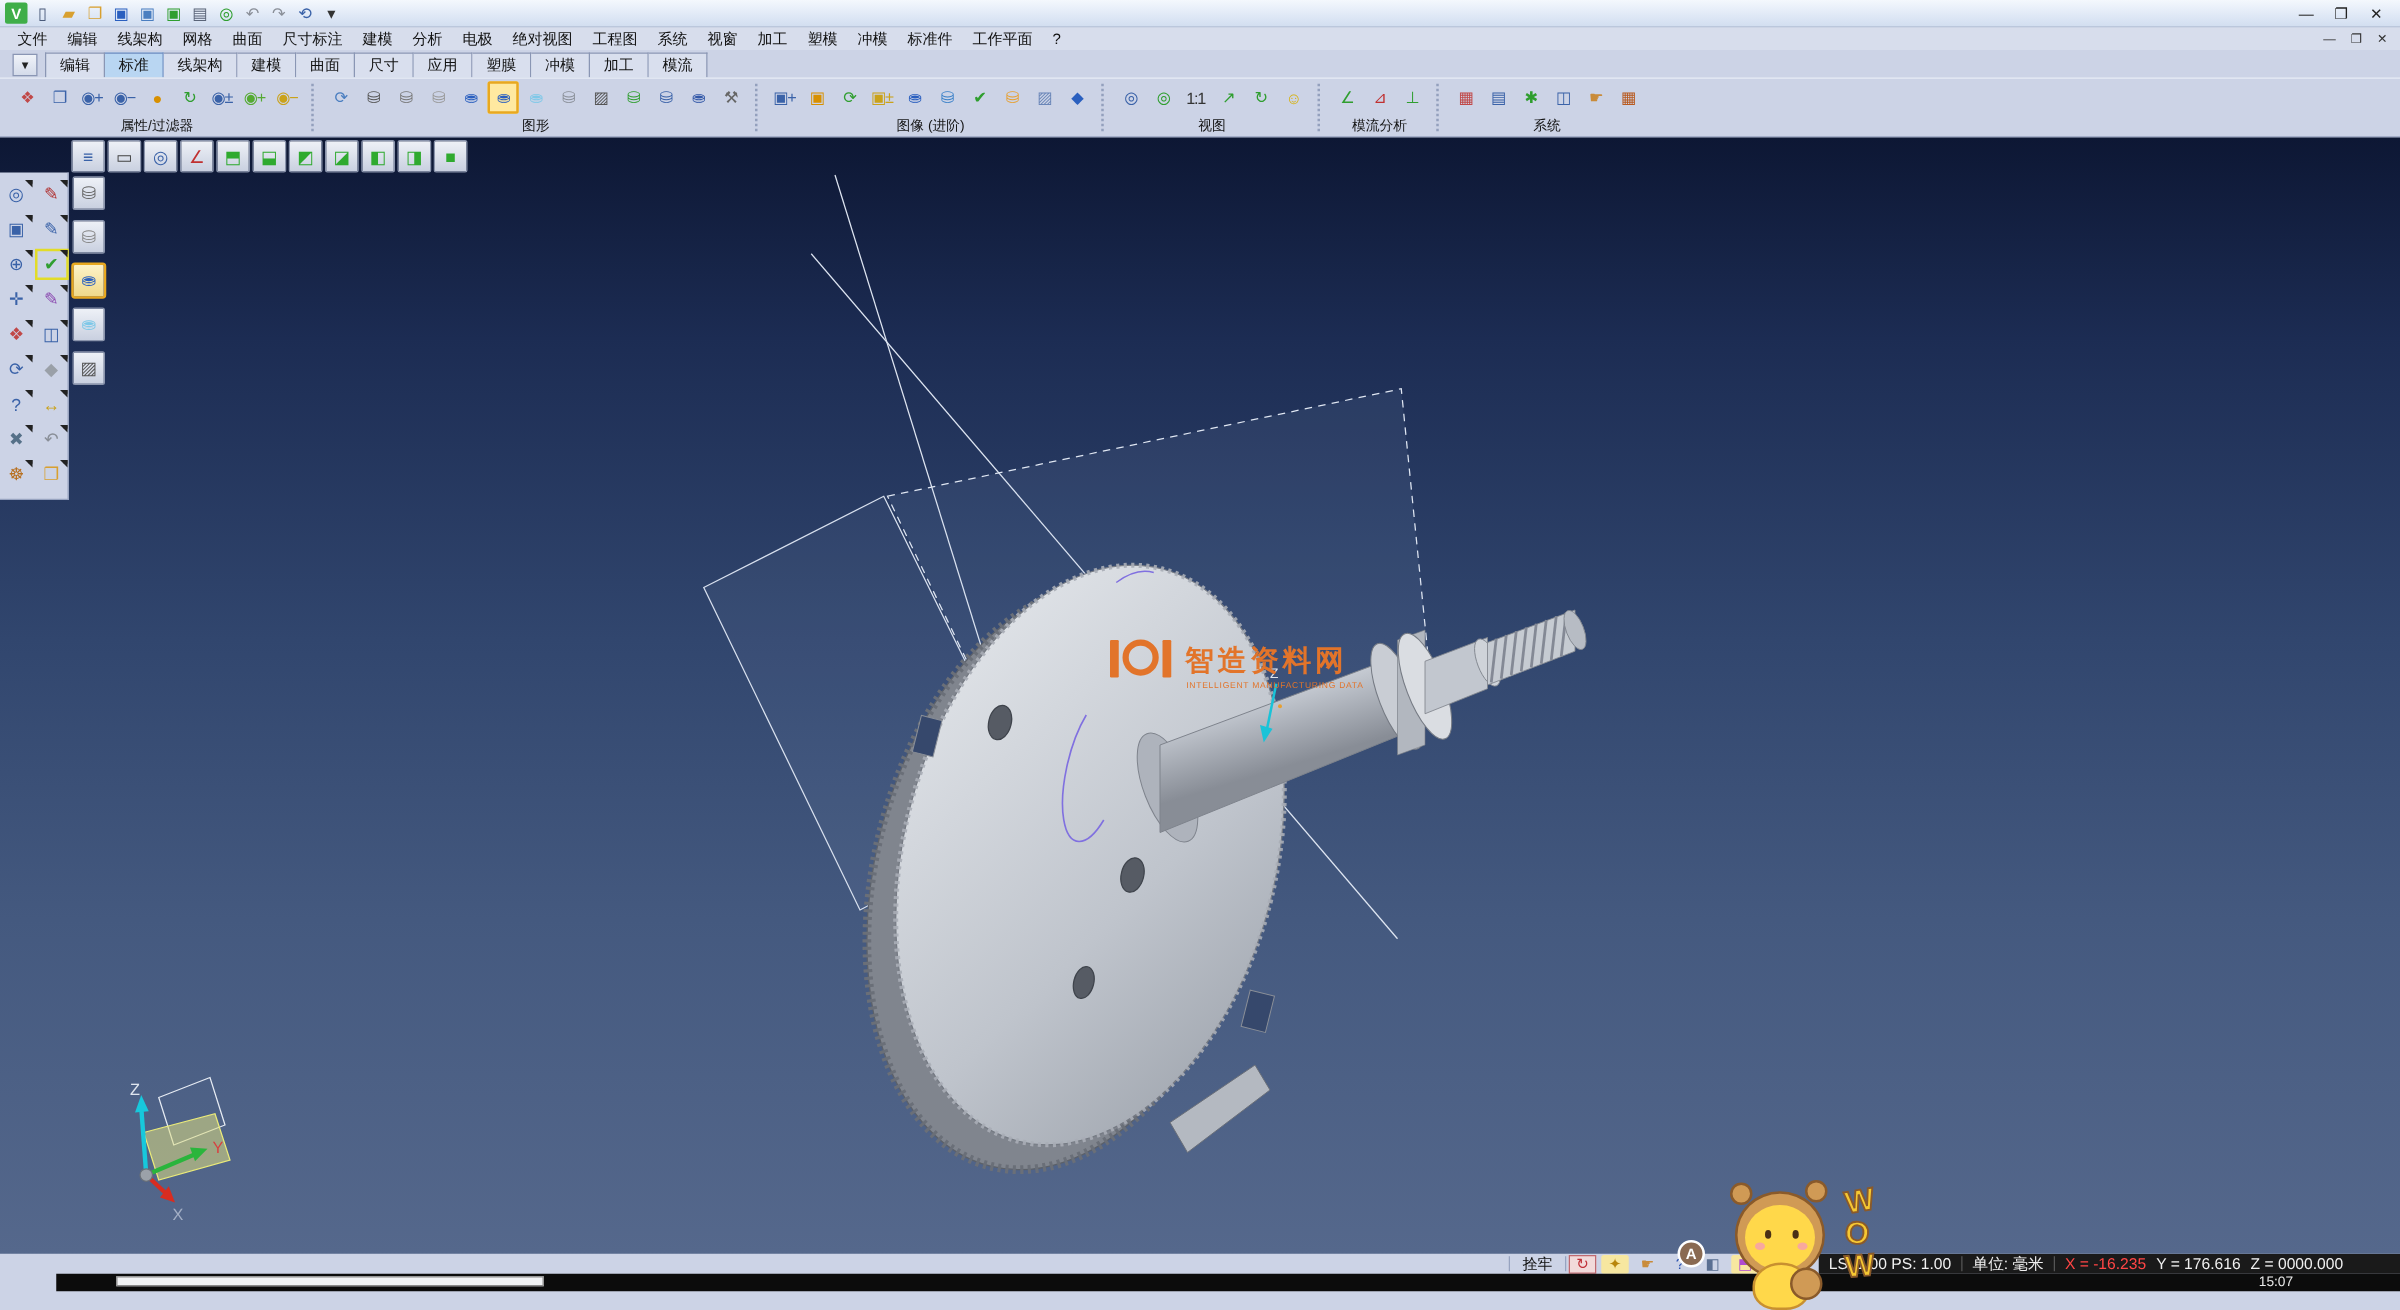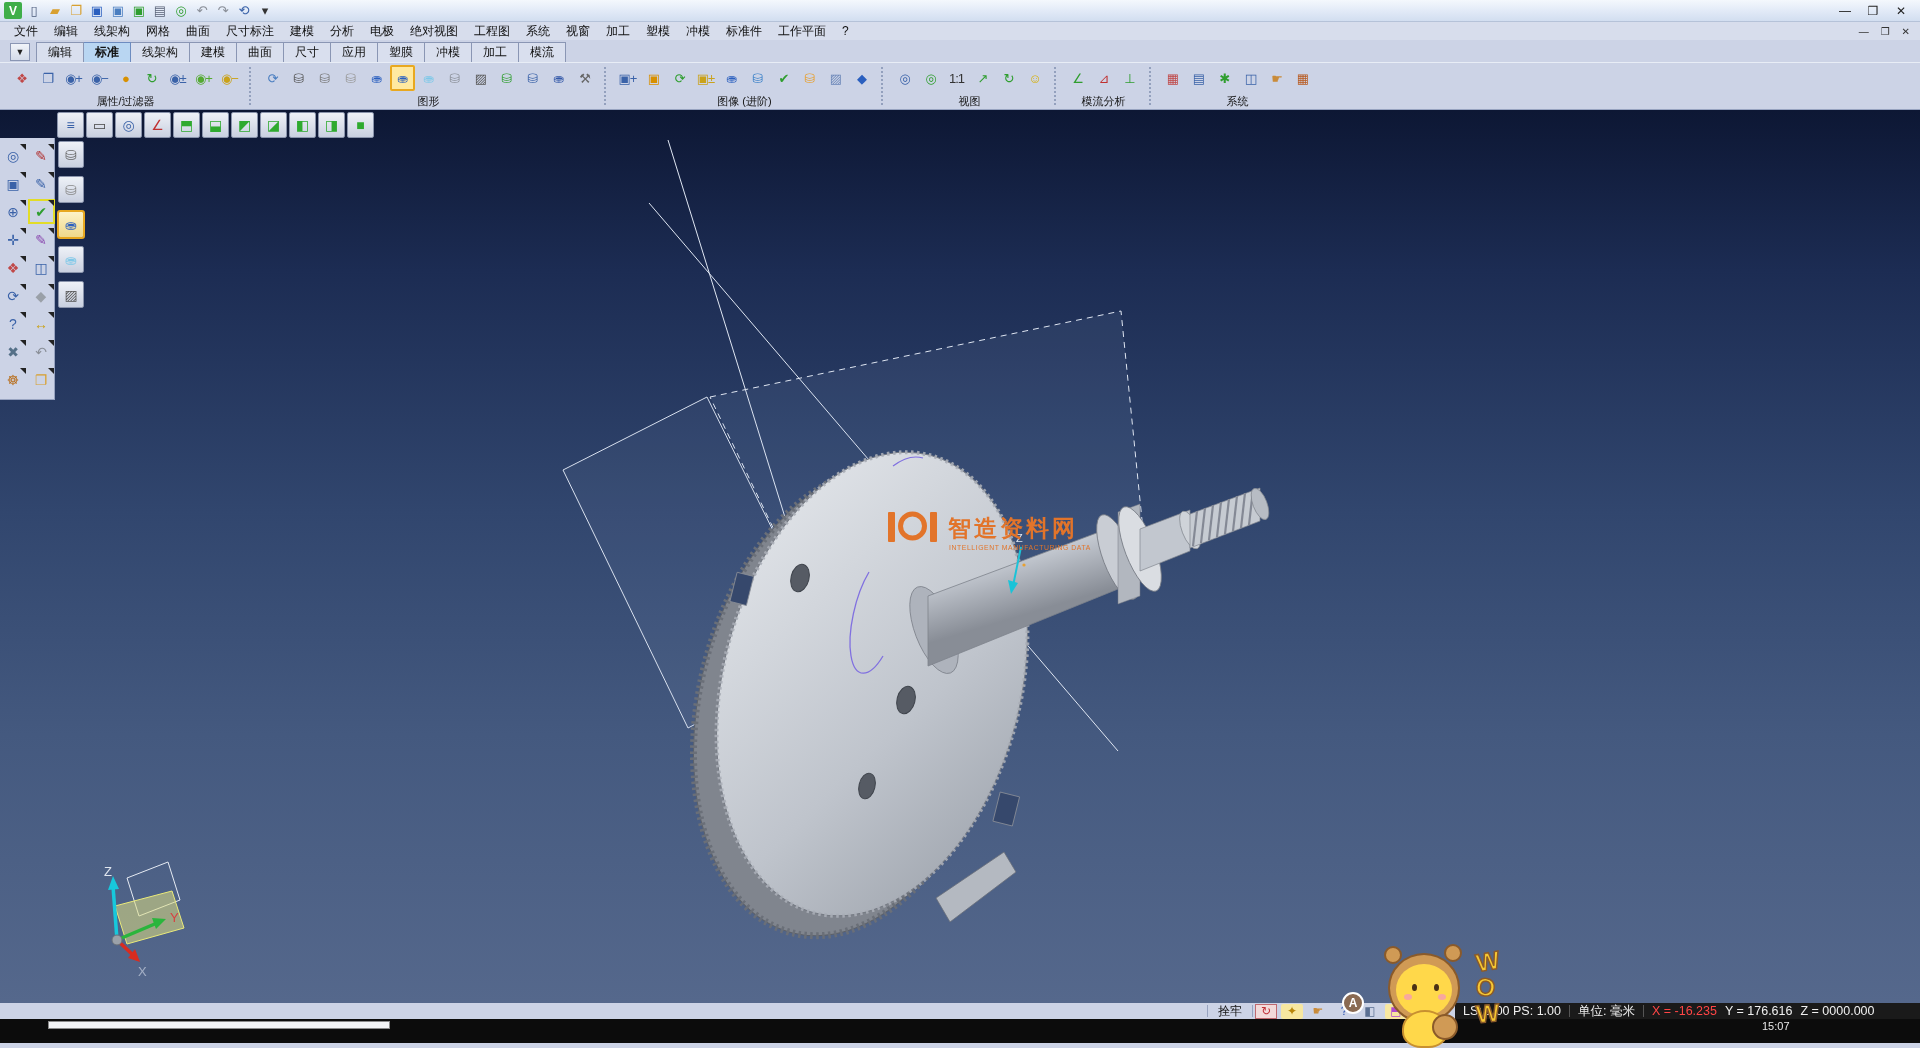--- a/index.html
+++ b/index.html
@@ -24,21 +24,21 @@
   .childctl { margin-left:auto; display:flex; gap:12px; padding-right:10px; }
   .childctl span { font-size:10px; color:#333; }
 
   
   .tabrow { height:22px; background:#ccd3e6; display:flex; align-items:flex-end; padding-left:10px; }
   .tab-overflow { width:20px; height:18px; border:1px solid #8a96b4; background:linear-gradient(#f0f3f9,#d4dbea);
     display:flex; align-items:center; justify-content:center; font-size:9px; color:#222; margin-right:6px; margin-bottom:1px; }
   .tab { font-size:12px; color:#111; padding:1px 11px; line-height:17px; border:1px solid #8a96b4;
     border-bottom:none; background:#d9dfee; white-space:nowrap; }
   .tab + .tab { border-left:none; }
-  .tab.active { background:#b9d6f2; border-color:#6d8cc0; font-weight:bold; }
+  .tab.active { background:#b9d6f2; border-color:#6d8cc0; font-weight:normal; }
 
   
   .toolbar { height:48px; background:#ccd3e6; border-top:1px solid #e8edf6; border-bottom:1px solid #97a3c0;
     display:flex; align-items:stretch; padding-left:4px; }
   .tbsep { width:4px; margin:4px 2px; border-left:2px dotted #93a0bd; }
   .tbgroup { display:flex; flex-direction:column; justify-content:space-between; padding:2px 5px 1px; }
   .tbicons { display:flex; gap:1px; }
   .tbi { width:25px; height:26px; display:flex; align-items:center; justify-content:center; border-radius:2px; }
   .tbi .glyph { font-size:13px; letter-spacing:-1px; }
   .tbi.selected { background:#ffe9a0; outline:2px solid #e8a820; outline-offset:-2px; }
@@ -90,21 +90,21 @@
   .sbi .glyph { font-size:12px; }
   .sbi.boxed { border:1px solid #c06a70; background:#f2dada; }
   .sbi.round { border-radius:50%; width:16px; min-width:16px; font-size:10px; }
   .sbi[style] { border-radius:2px; }
   .sb-dark { height:16px; width:465px; background:#1a1a1a; color:#f0f0f0; display:flex; align-items:center;
     gap:8px; padding:0 8px; font-size:12.5px; white-space:nowrap; }
   .sb-dark .vsep { background:#555; }
   .coord-x { color:#ff4545; }
 
   
-  .taskbar { height:24px; background:#0c0c0c; position:relative; overflow:hidden; }
+  .taskbar { height:14px; background:#0c0c0c; position:relative; overflow:hidden;margin-left:45px; }
   .task-search { position:absolute; left:48px; top:2px; width:342px; height:8px; background:#f2f3f5; border:1px solid #8a8a8a; }
   .task-clock { position:absolute; left:1762px; top:1px; color:#e8e8e8; font-size:11px; line-height:12px; }
 
   
   .mascot { position:absolute; left:1374px; top:948px; width:160px; height:100px; z-index:9; }
   .m-avatar { position:absolute; left:-32px; top:44px; width:22px; height:22px; border-radius:50%;
     background:#8a6a52; border:2px solid #fff; color:#fff; font-size:12px; font-weight:bold;
     display:flex; align-items:center; justify-content:center; }
   .m-ear { position:absolute; width:18px; height:18px; background:#d09a55; border:2px solid #8a5a2a; border-radius:50%; }
   .m-hood { position:absolute; left:14px; top:5px; width:72px; height:70px; background:#d09a55;

